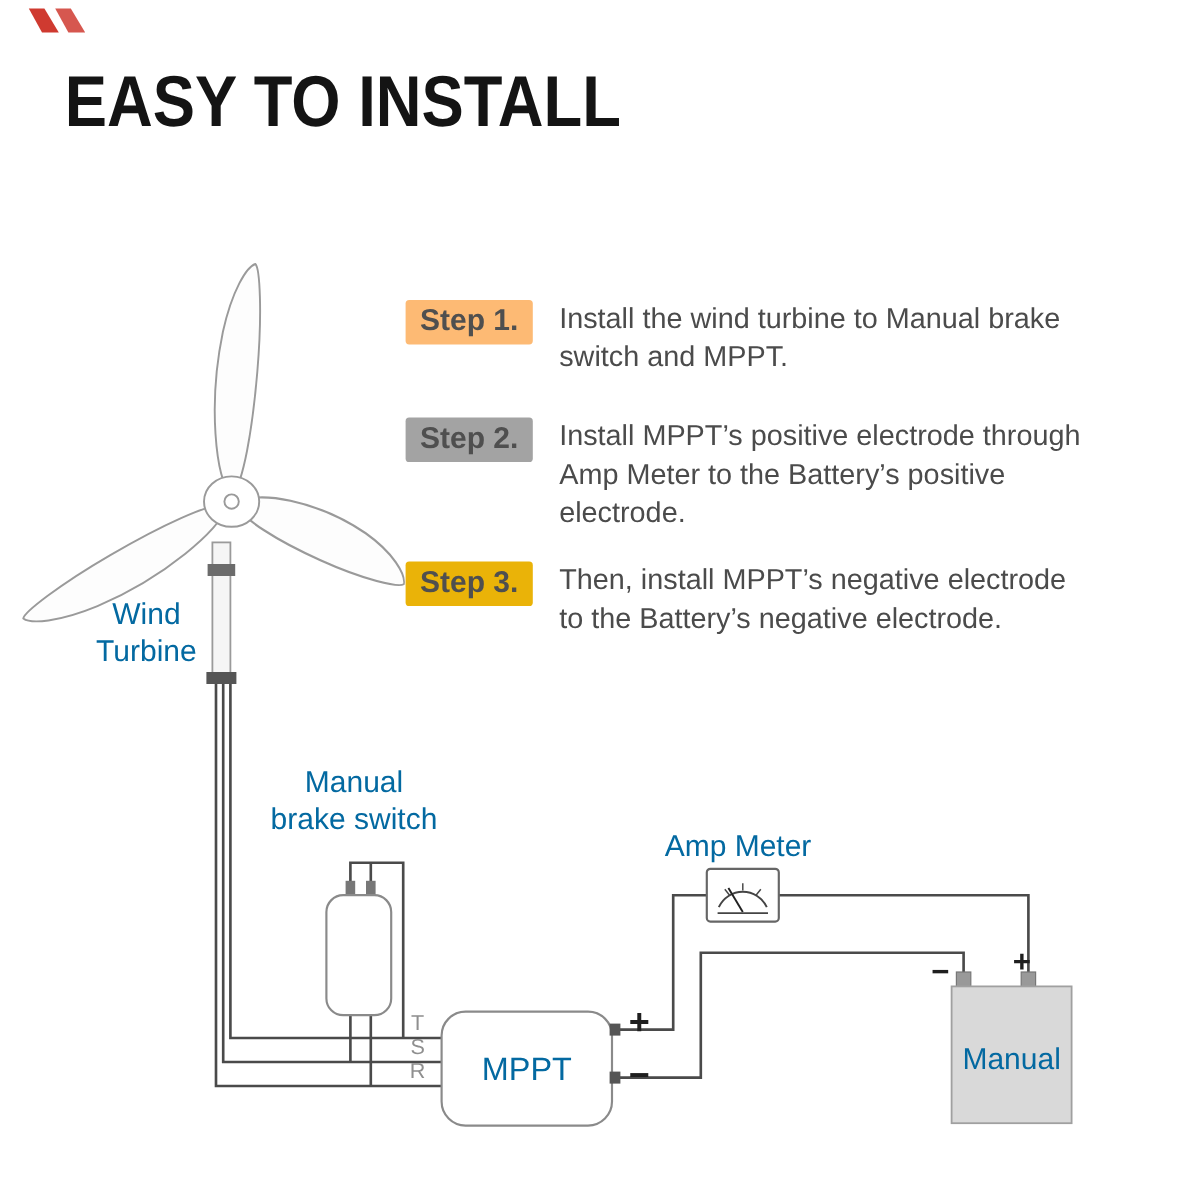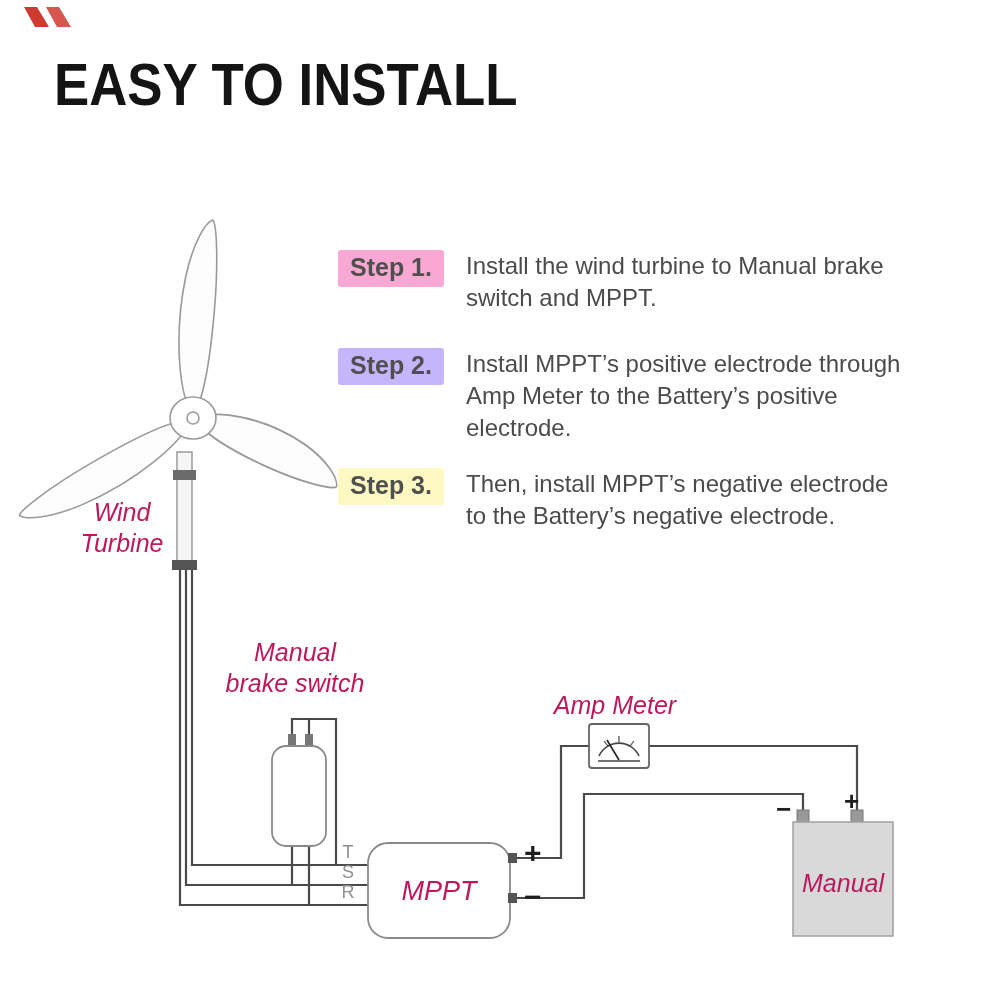--- a/index.html
+++ b/index.html
@@ -3,21 +3,21 @@
 <meta charset="utf-8">
 <style>
   html,body{margin:0;padding:0;background:#ffffff;font-family:"Liberation Sans",sans-serif;}
   .canvas{position:relative;width:1000px;height:960px;background:#ffffff;overflow:hidden;}
   .abs{position:absolute;}
   .title{position:absolute;left:54px;top:50px;font-size:60px;font-weight:900;color:#141414;
          letter-spacing:0;transform:scaleX(.88);transform-origin:left top;white-space:nowrap;}
   .step-row{position:absolute;left:338px;display:flex;gap:22px;align-items:flex-start;}
   .step-badge{font-size:25px;font-weight:700;color:#4f4f4f;padding:3px 12px 5px;border-radius:3px;white-space:nowrap;}
   .step-text{font-size:24px;color:#4b4b4b;line-height:1.33;white-space:pre-line;width:540px;}
-  .red-label{position:absolute;color:#be185d;font-size:25px;line-height:1.25;text-align:center;white-space:pre-line;font-style:italic;}
+  .red-label{position:absolute;color:#0369a1;font-size:25px;line-height:1.25;text-align:center;white-space:pre-line;}
   .sign{position:absolute;font-weight:700;color:#1f1f1f;font-size:30px;line-height:1;}
   .sign.small{font-size:26px;}
   .tsr{position:absolute;color:#8f8f8f;font-size:18px;line-height:1;width:20px;text-align:center;}
   svg{display:block;}
 </style>
 </head>
 <body>
 
 <div class="canvas">
 
@@ -87,32 +87,32 @@
     </g>
 
     <g>
       <rect x="797" y="810" width="12" height="13" fill="#999999" stroke="#777777"></rect>
       <rect x="851" y="810" width="12" height="13" fill="#999999" stroke="#777777"></rect>
       <rect x="793" y="822" width="100" height="114" fill="#d9d9d9" stroke="#a0a0a0" stroke-width="1.5"></rect>
     </g>
   </svg>
 
   <div class="step-row" style="top:250px">
-    <span class="step-badge" style="background: #f9a8d4;">Step 1.</span>
+    <span class="step-badge" style="background: #fdba74;">Step 1.</span>
     <span class="step-text">Install the wind turbine to Manual brake
 switch and MPPT.</span>
   </div>
   <div class="step-row" style="top:348px">
-    <span class="step-badge" style="background: #c4b5fd;">Step 2.</span>
+    <span class="step-badge" style="background: #a3a3a3;">Step 2.</span>
     <span class="step-text">Install MPPT’s positive electrode through
 Amp Meter to the Battery’s positive
 electrode.</span>
   </div>
   <div class="step-row" style="top:468px">
-    <span class="step-badge" style="background: #fef9c3;">Step 3.</span>
+    <span class="step-badge" style="background: #eab308;">Step 3.</span>
     <span class="step-text">Then, install MPPT’s negative electrode
 to the Battery’s negative electrode.</span>
   </div>
 
   <div class="red-label" style="left:52px;top:497px;width:140px">Wind
 Turbine</div>
   <div class="red-label" style="left:205px;top:637px;width:180px">Manual
 brake switch</div>
   <div class="red-label" style="left:368px;top:875px;width:142px;font-size:27px">MPPT</div>
   <div class="red-label" style="left:530px;top:690px;width:170px">Amp Meter</div>

